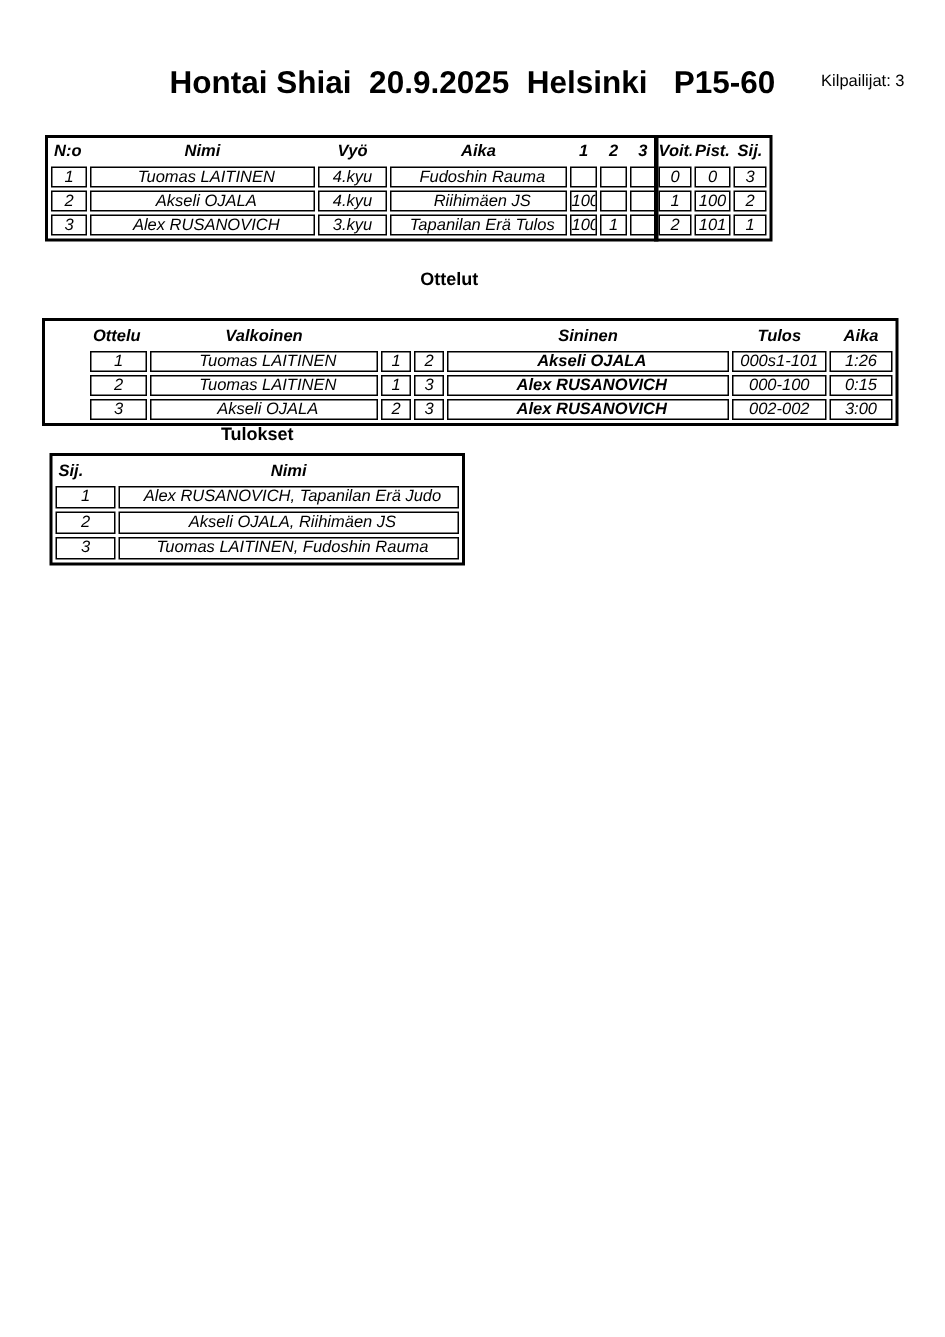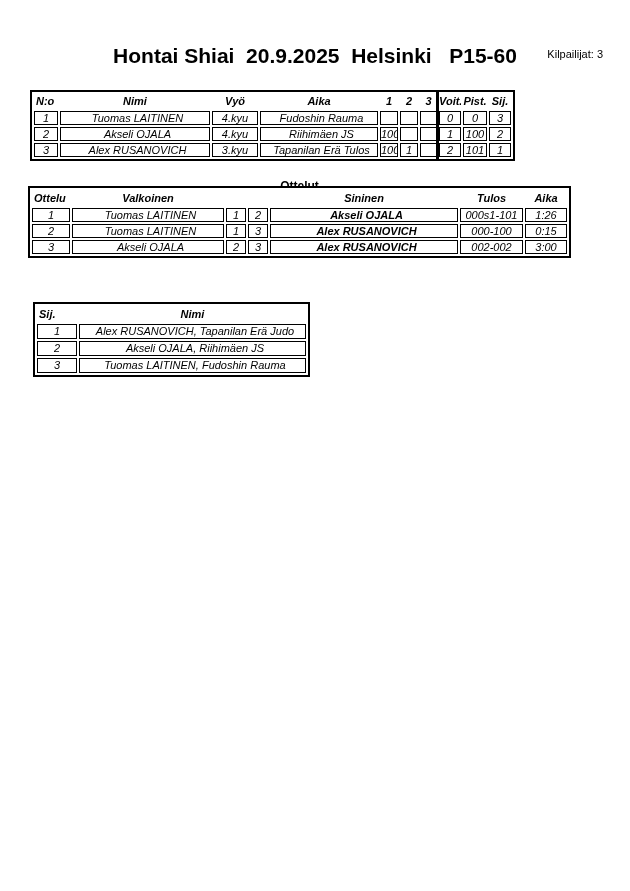--- a/index.html
+++ b/index.html
@@ -49,21 +49,21 @@
     box-sizing: border-box;
     padding: 0;
     overflow: hidden;
     white-space: nowrap;
     vertical-align: middle;
     line-height: 1;
   }
   table.sheet th { height: 15px; font-weight: bold; border: none; }
   table.sheet td { height: 14px; border: 1px solid #000; text-align: center; }
   #table1 { left: 30px; top: 90px; width: 485px; }
-  #table2 { left: 28px; top: 186px; width: 543px; }
+  #table2 { left: 28px; top: 212px; width: 543px; padding-left: 28px; }
   #table2 th { height: 16px; }
   #table3 { left: 33px; top: 302px; width: 277px; }
   #table3 th { height: 16px; }
   #table3 td { height: 15px; }
   .al { text-align: center; padding-left: 5px !important; }
   .hl { text-align: left !important; padding-left: 2px !important; }
   .bold { font-weight: bold; }
   .group-divider {
     position: absolute;
     left: 436px; top: 90px;
@@ -191,20 +191,21 @@
       <td class="al">Akseli OJALA</td>
       <td>2</td>
       <td>3</td>
       <td class="al bold">Alex RUSANOVICH</td>
       <td>002-002</td>
       <td>3:00</td>
     </tr>
   </tbody>
     </table>
 
+  <div class="section-title t3-title">Tulokset</div>
 
   <table class="sheet" id="table3">
     <colgroup>
       <col style="width:40px">
         <col style="width:227px">
     </colgroup>
     <tbody>
         <tr>
       <th class="hl">Sij.</th>
       <th>Nimi</th>

